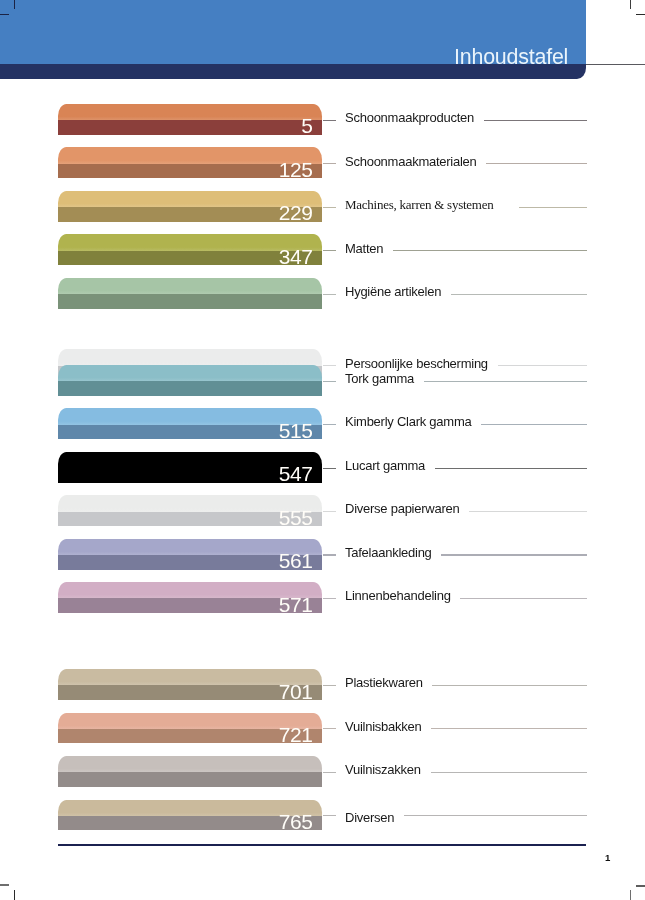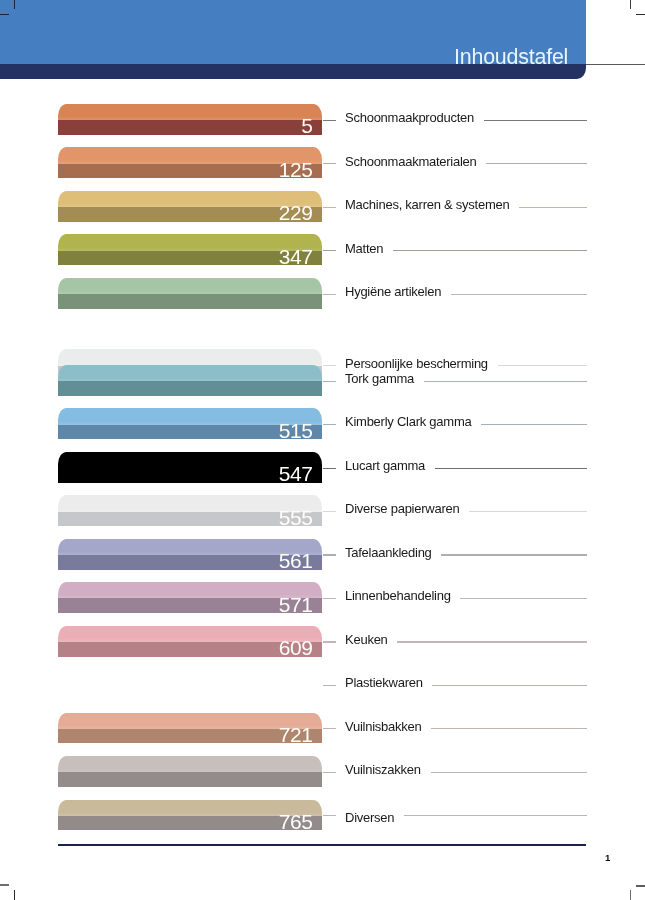--- a/index.html
+++ b/index.html
@@ -68,21 +68,21 @@
         <div class="label" style="top: 6.2px;">Schoonmaakmaterialen</div>
         <div class="tail" style="background: rgb(182, 172, 166); top: 15.8px; left: 486.38px; width: 100.62px;"></div>
       </div>
       <div class="row" style="top: 190.94px;">
         <div class="bar">
           <div class="top" style="background:linear-gradient(to bottom,#debe78 0%,#debe78 78%,#e1c588 100%)"></div>
           <div class="bot" style="background:#a38d55"></div>
           <div class="num">229</div>
         </div>
         <div class="lead" style="background: rgb(189, 185, 167); top: 15.8px;"></div>
-        <div class="label" style="top: 6.2px;">Machines, karren &amp; systemen</div>
+        <div class="label" style="top: 6.2px; font-family: Liberation Serif, serif;">Machines, karren &amp; systemen</div>
         <div class="tail" style="background: rgb(189, 185, 167); top: 15.8px; left: 519.28px; width: 67.72px;"></div>
       </div>
       <div class="row" style="top: 234.41px;">
         <div class="bar">
           <div class="top" style="background:linear-gradient(to bottom,#b0b34e 0%,#b0b34e 78%,#b9bc63 100%)"></div>
           <div class="bot" style="background:#80813c"></div>
           <div class="num">347</div>
         </div>
         <div class="lead" style="background: rgb(159, 161, 146); top: 15.8px;"></div>
         <div class="label" style="top: 6.2px;">Matten</div>
@@ -159,31 +159,26 @@
       <div class="row" style="top: 582.17px;">
         <div class="bar">
           <div class="top" style="background:linear-gradient(to bottom,#d2aec5 0%,#d2aec5 78%,#d7b7cb 100%)"></div>
           <div class="bot" style="background:#998296"></div>
           <div class="num">571</div>
         </div>
         <div class="lead" style="background: rgb(187, 183, 187); top: 15.8px;"></div>
         <div class="label" style="top: 6.2px;">Linnenbehandeling</div>
         <div class="tail" style="background: rgb(187, 183, 187); top: 15.8px; left: 460.44px; width: 126.56px;"></div>
       </div>
-      <div class="row" style="top: 625.64px;">
-        <div class="bar">
-          <div class="top" style="background:linear-gradient(to bottom,#ebaeb6 0%,#ebaeb6 78%,#edb7be 100%)"></div>
-          <div class="bot" style="background:#b68287"></div>
-          <div class="num">609</div>
-        </div>
-        <div class="lead" style="background: rgb(194, 182, 185); top: 15.8px;"></div>
-        <div class="label" style="top: 6.2px;">Keuken</div>
-        <div class="tail" style="background: rgb(194, 182, 185); top: 15.8px; left: 397.39px; width: 189.61px;"></div>
-      </div>
       <div class="row" style="top: 669.11px;">
+        <div class="bar">
+          <div class="top" style="background:linear-gradient(to bottom,#c9bba1 0%,#c9bba1 78%,#cfc3ac 100%)"></div>
+          <div class="bot" style="background:#968b76"></div>
+          <div class="num">701</div>
+        </div>
         <div class="lead" style="background: rgb(183, 181, 176); top: 15.8px;"></div>
         <div class="label" style="top: 6.2px;">Plastiekwaren</div>
         <div class="tail" style="background: rgb(183, 181, 176); top: 15.8px; left: 432.49px; width: 154.51px;"></div>
       </div>
       <div class="row" style="top: 712.58px;">
         <div class="bar">
           <div class="top" style="background:linear-gradient(to bottom,#e4ac96 0%,#e4ac96 78%,#e7b5a2 100%)"></div>
           <div class="bot" style="background:#b0856d"></div>
           <div class="num">721</div>
         </div>

